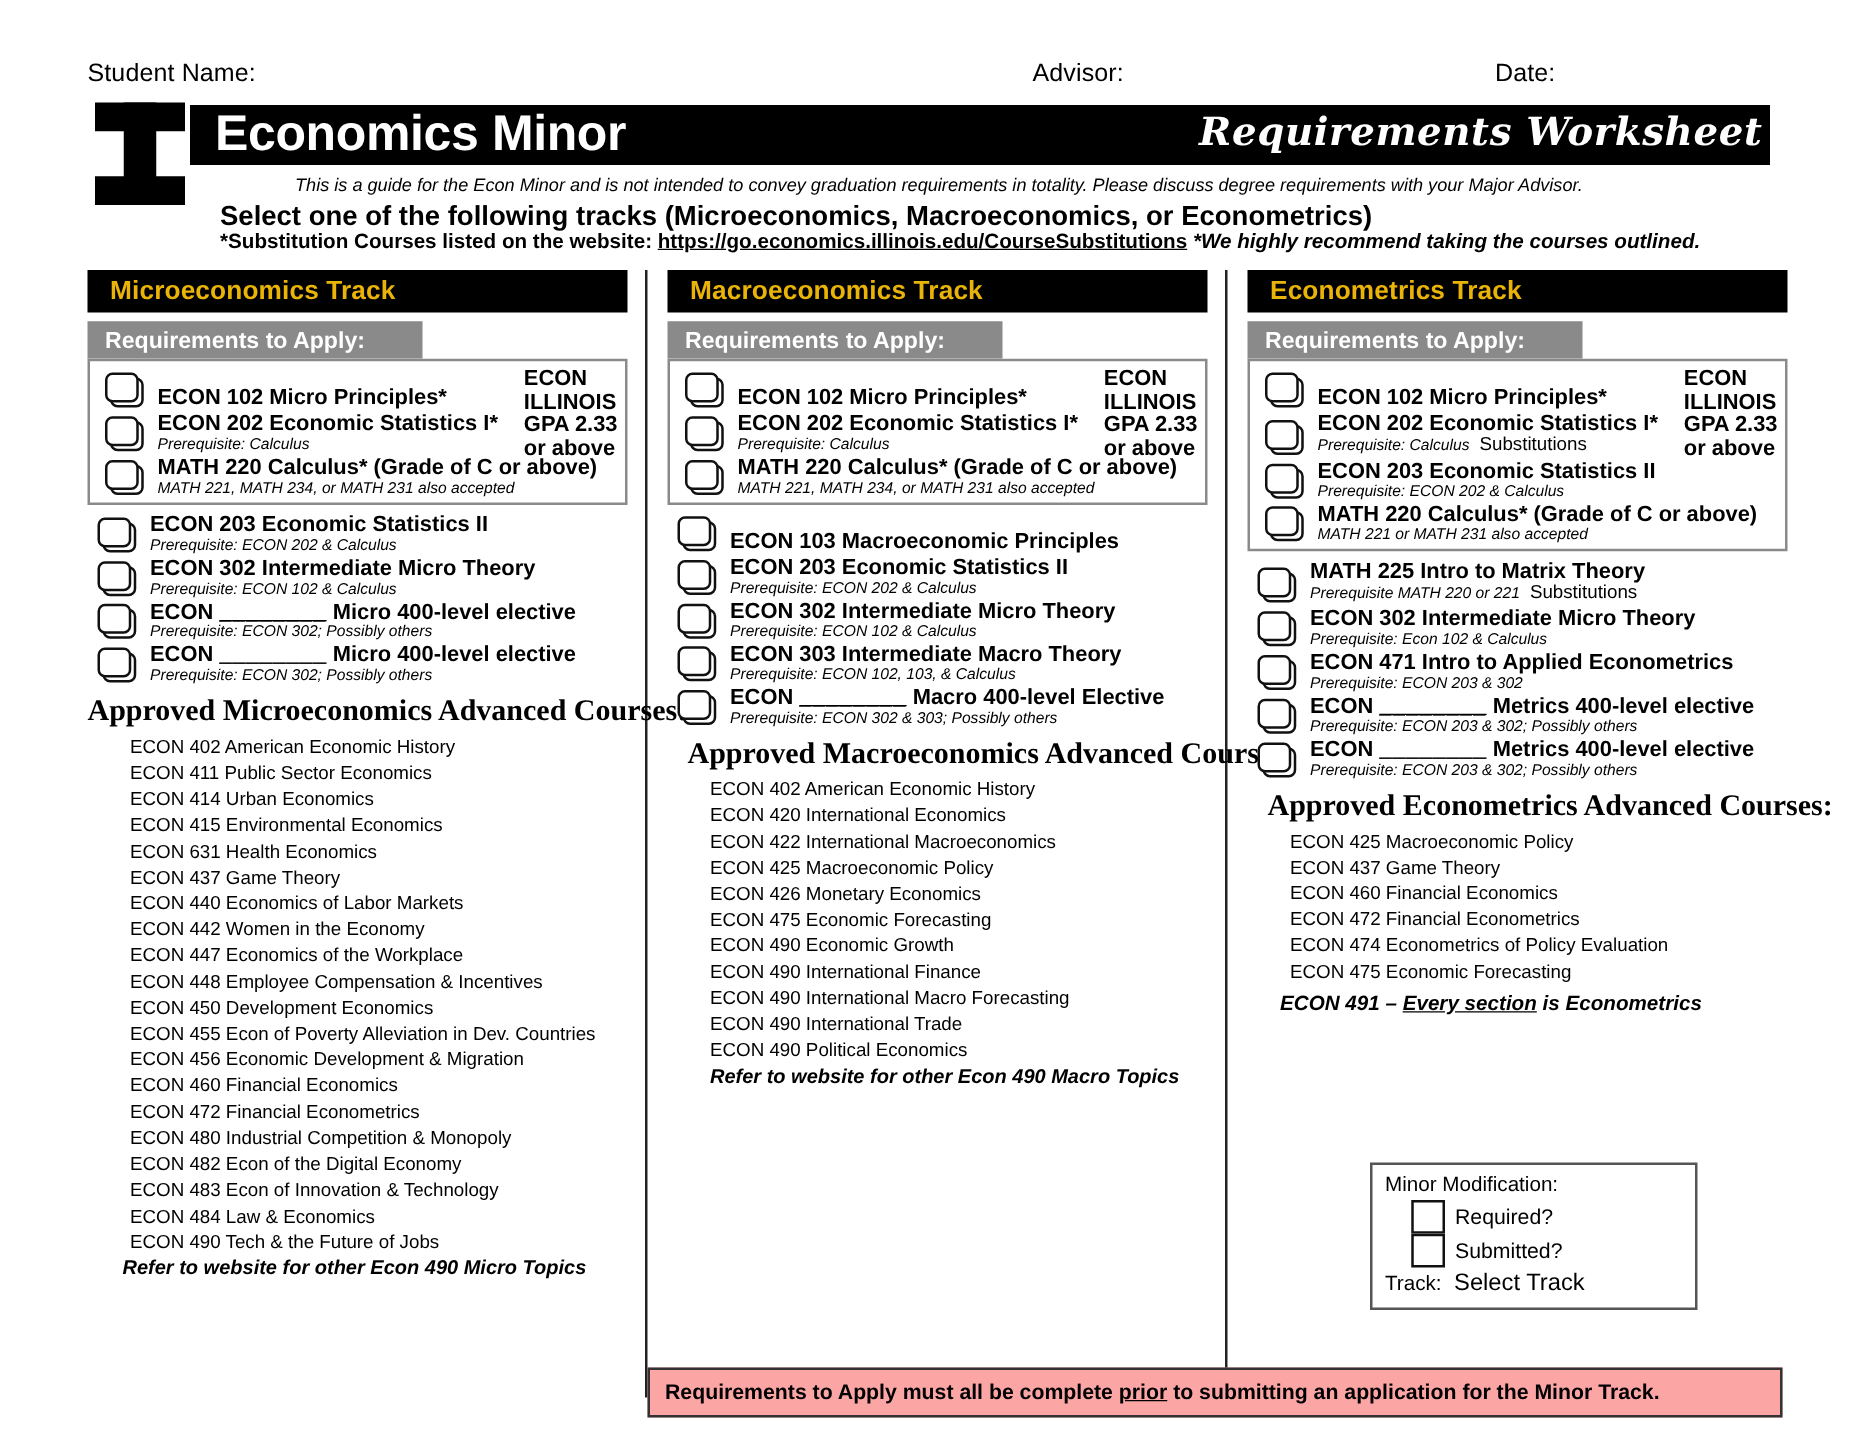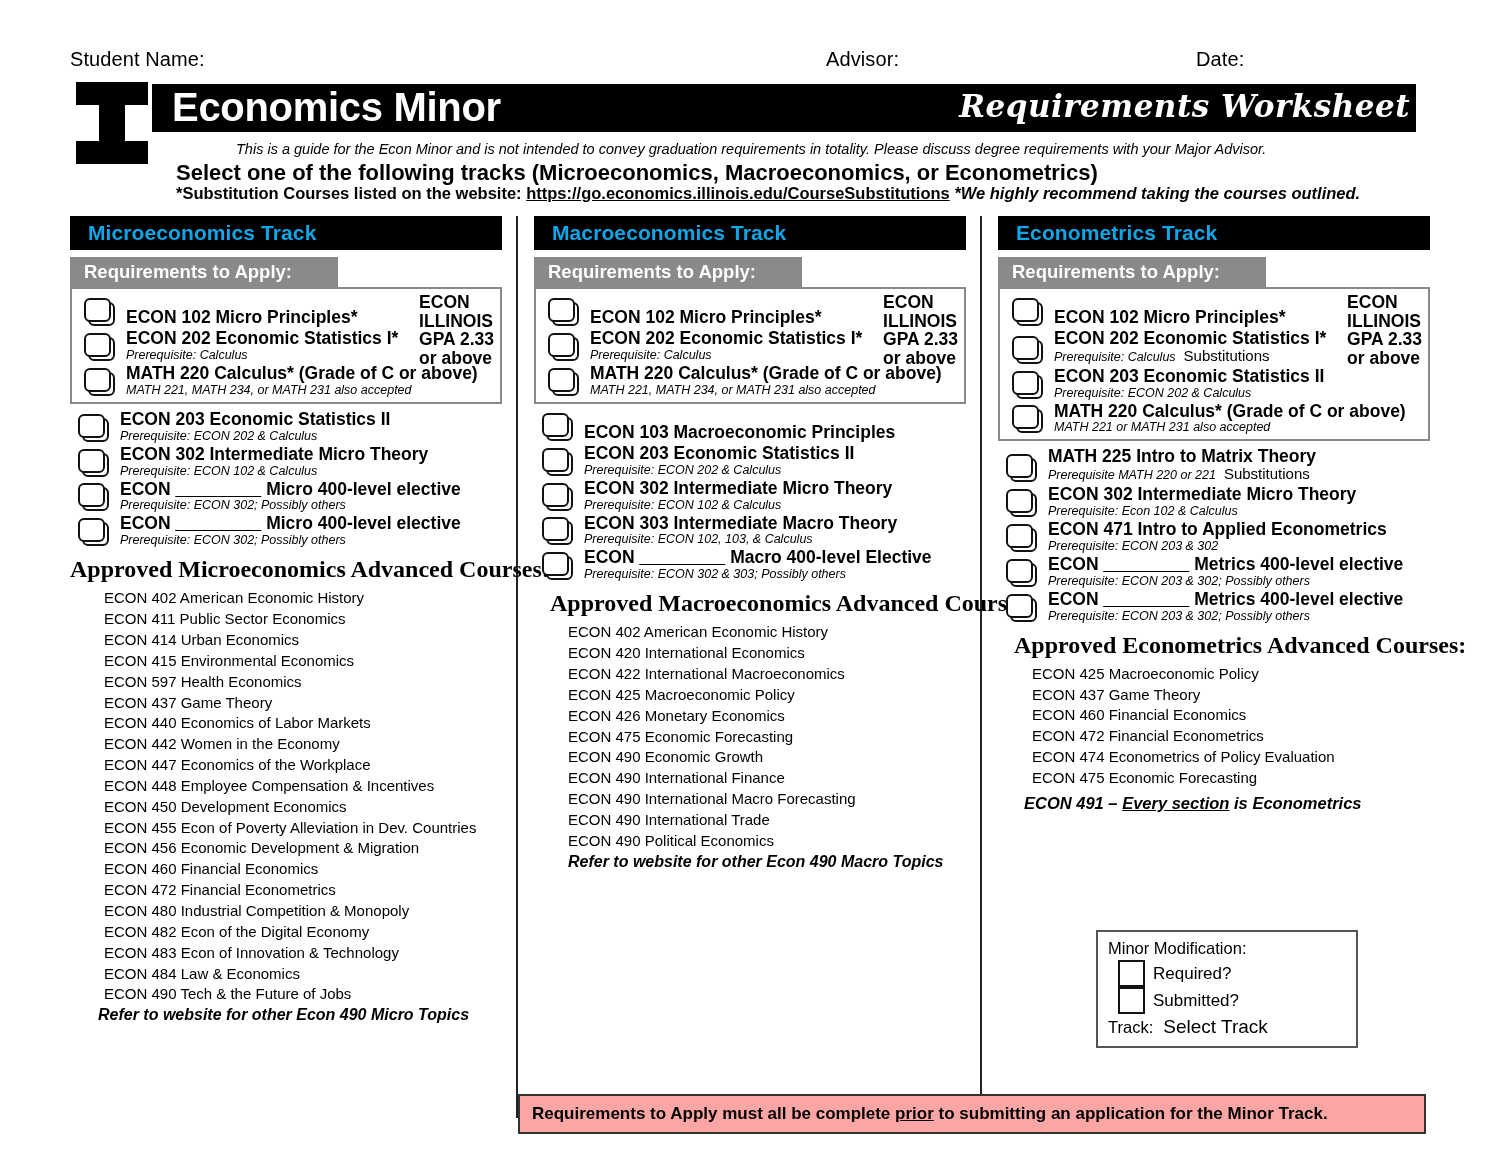--- a/index.html
+++ b/index.html
@@ -69,21 +69,21 @@
   .col { position: absolute; top: 216px; }
   .col-micro   { left: 70px;   width: 432px; }
   .col-macro   { left: 534px;  width: 432px; }
   .col-metrics { left: 998px;  width: 432px; }
 
   .divider { position: absolute; top: 216px; width: 2px; background: #222; }
   .div-1 { left: 516px; height: 902px; }
   .div-2 { left: 980px; height: 902px; }
 
   .track-head {
-    background: #000; color: #0ea5e9; height: 34px;
+    background: #000; color: #eab308; height: 34px;
     font-size: 21px; font-weight: bold;
     display: flex; align-items: center; padding-left: 18px;
     letter-spacing: .1px;
   }
   .req-banner {
     width: 268px; height: 30px; background: #8a8a8a; color: #fff;
     font-size: 18.5px; font-weight: bold;
     display: flex; align-items: center; padding-left: 14px;
     margin-top: 7px;
   }
@@ -138,21 +138,21 @@
     padding-left: 26px; margin-top: 5px; white-space: nowrap;
   }
   .e491 u { text-decoration: underline; margin-top: 40px; }
 
   
   .modbox {
     position: absolute; left: 1096px; top: 930px; width: 262px; height: 118px;
     border: 2.5px solid #555; background: #fff; padding: 7px 0 0 10px;
   }
   .modbox .mtitle { font-size: 16.5px; margin-bottom: 2px; }
-  .modrow { display: flex; align-items: center; margin-left: 10px; text-align: center; }
+  .modrow { display: flex; align-items: center; margin-left: 21px; text-align: center; }
   .sqbox {
     width: 27px; height: 27px; border: 2.4px solid #111; background: #fff;
     margin-right: 8px; flex: 0 0 auto;
   }
   .modrow span { font-size: 17px; }
   .trackrow { display: flex; align-items: baseline; margin-top: 2px; }
   .trackrow .tlab { font-size: 16.5px; }
   .trackrow .tval { font-size: 19px; padding-left: 10px; }
 
   
@@ -278,21 +278,21 @@
         </div>
       </div>
     </div>
 
     <div class="approved-head">Approved Microeconomics Advanced Courses:</div>
     <ul class="courselist">
       <li>ECON 402  American Economic History</li>
       <li>ECON 411 Public Sector Economics</li>
       <li>ECON 414 Urban Economics</li>
       <li>ECON 415 Environmental Economics</li>
-      <li>ECON 597 Health Economics</li>
+      <li>ECON 631 Health Economics</li>
       <li>ECON 437 Game Theory</li>
       <li>ECON 440 Economics of Labor Markets</li>
       <li>ECON 442 Women in the Economy</li>
       <li>ECON 447 Economics of the Workplace</li>
       <li>ECON 448 Employee Compensation &amp; Incentives</li>
       <li>ECON 450 Development Economics</li>
       <li>ECON 455 Econ of Poverty Alleviation in Dev. Countries</li>
       <li>ECON 456 Economic Development &amp; Migration</li>
       <li>ECON 460 Financial Economics</li>
       <li>ECON 472 Financial Econometrics</li>

